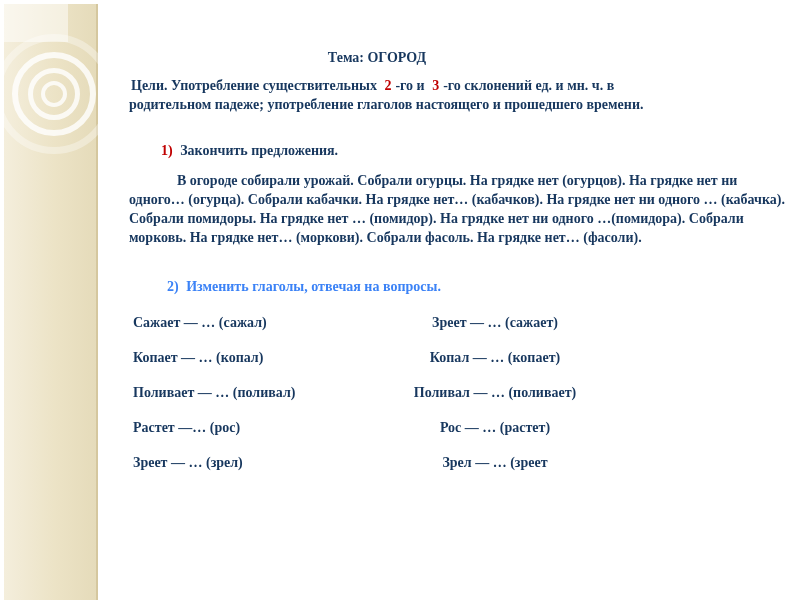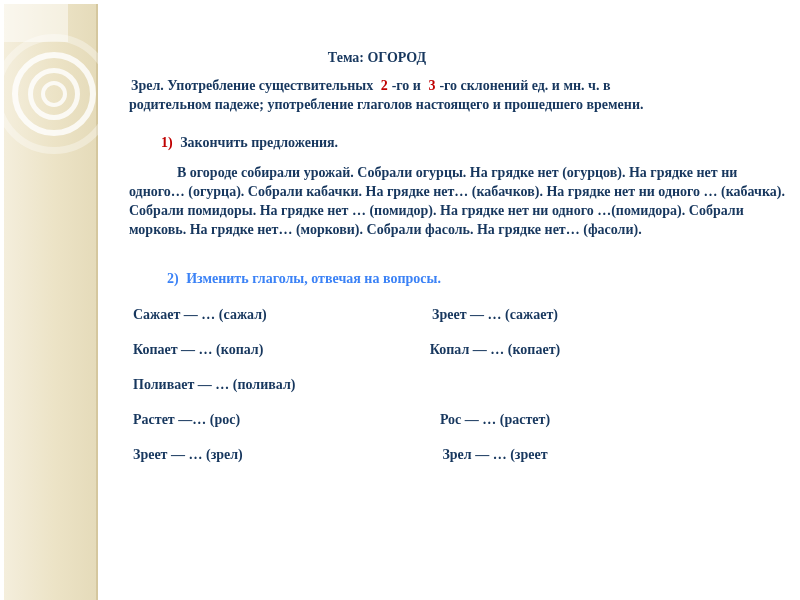--- a/index.html
+++ b/index.html
@@ -48,21 +48,21 @@
     font-weight: bold;
     font-size: 14px;
     line-height: 19px;
   }
   .title {
     width: 500px;
     text-align: center;
   }
   .goals { margin-top: 5px; max-width: 568px; }
   .red { color: #C00000; }
-  .task1 { margin-top: 15px; margin-left: 30px; }
+  .task1 { margin-top: 23px; margin-left: 30px; }
   .para {
     margin-top: 7px;
     max-width: 660px;
     text-indent: 48px;
   }
   .task2 { margin-top: 26px; margin-left: 36px; color: #3b82f6; }
   .verbs { margin-top: 9px; }
   .vrow { display: flex; margin-bottom: 8px; }
   .vleft { width: 258px; }
   .vright { width: 212px; text-align: center; }
@@ -78,21 +78,21 @@
     <div class="ring ring0"></div>
     <div class="ring ring1"></div>
     <div class="ring ring2"></div>
     <div class="ring ring3"></div>
   </div>
 
   <div class="content">
 
     <div class="title">Тема: ОГОРОД</div>
 
-    <p class="goals"><span>Зрел. Употребление существительных </span><span class="red">2</span><span>-го и </span><span class="red">3</span><span>-го склонений ед. и мн. ч. в родительном падеже; употребление глаголов настоящего и прошедшего времени.</span></p>
+    <p class="goals"><span>Цели. Употребление существительных </span><span class="red">2</span><span>-го и </span><span class="red">3</span><span>-го склонений ед. и мн. ч. в родительном падеже; употребление глаголов настоящего и прошедшего времени.</span></p>
 
     <p class="task1"><span class="red">1)</span><span> Закончить предложения.</span></p>
 
     <p class="para">В огороде собирали урожай. Собрали огурцы. На грядке нет (огурцов). На грядке нет ни одного… (огурца). Собрали кабачки. На грядке нет… (кабачков). На грядке нет ни одного … (кабачка). Собрали помидоры. На грядке нет … (помидор). На грядке нет ни одного …(помидора). Собрали морковь. На грядке нет… (моркови). Собрали фасоль. На грядке нет… (фасоли).</p>
 
     <p class="task2"><span>2)</span><span> Изменить глаголы, отвечая на вопросы.</span></p>
 
     <div class="verbs">
 
 
@@ -101,20 +101,21 @@
         <div class="vright">Зреет — … (сажает)</div>
       </div>
 
       <div class="vrow">
         <div class="vleft">Копает — … (копал)</div>
         <div class="vright">Копал — … (копает)</div>
       </div>
 
       <div class="vrow">
         <div class="vleft">Поливает — … (поливал)</div>
+        <div class="vright">Поливал — … (поливает)</div>
       </div>
 
       <div class="vrow">
         <div class="vleft">Растет —… (рос)</div>
         <div class="vright">Рос — … (растет)</div>
       </div>
 
       <div class="vrow">
         <div class="vleft">Зреет — … (зрел)</div>
         <div class="vright">Зрел — … (зреет</div>

